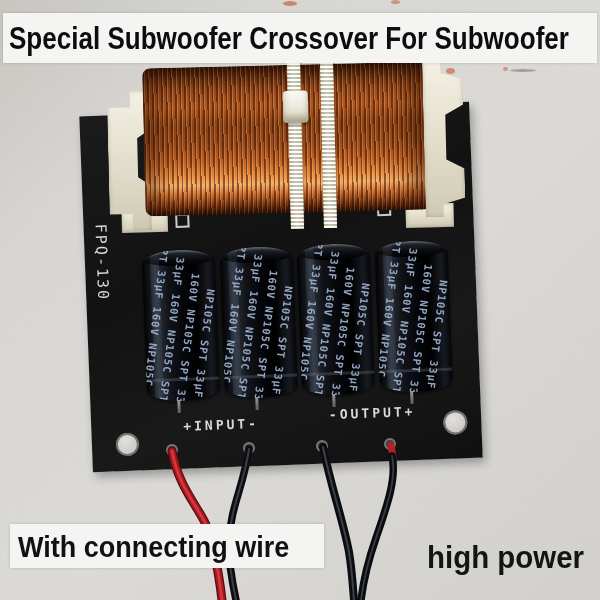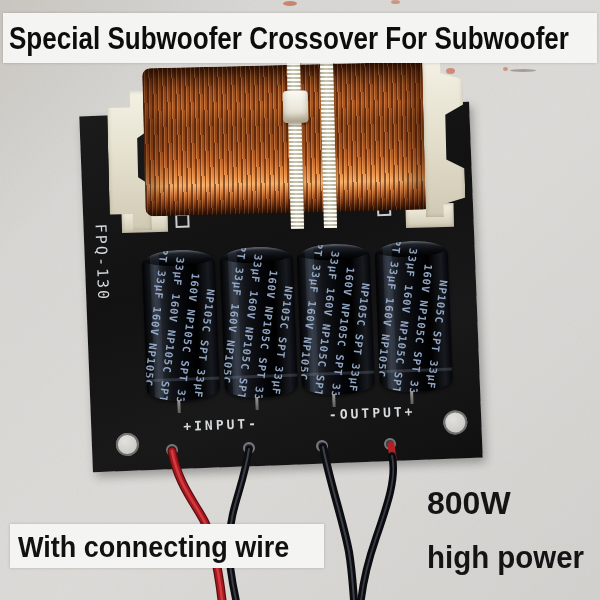--- a/index.html
+++ b/index.html
@@ -196,16 +196,15 @@
     <path d="M392,456 C397,478 387,506 376,538 C369,558 363,584 361,600" fill="none" stroke="#0b0c10" stroke-width="7.5" stroke-linecap="round"></path>
     <path d="M392,456 C397,478 387,506 376,538 C369,558 363,584 361,600" fill="none" stroke="#383c44" stroke-width="1.8" stroke-linecap="round"></path>
   </svg>
 
   <div id="caption-banner" class="banner">
     <div id="caption-text">With connecting wire</div>
   </div>
   <div id="title-banner" class="banner">
     <div id="title-text">Special Subwoofer Crossover For Subwoofer</div>
   </div>
-  <div id="power-rating">800W</div>
   <div id="power-note">high power</div>
 
 </div>
 
 </body></html>

